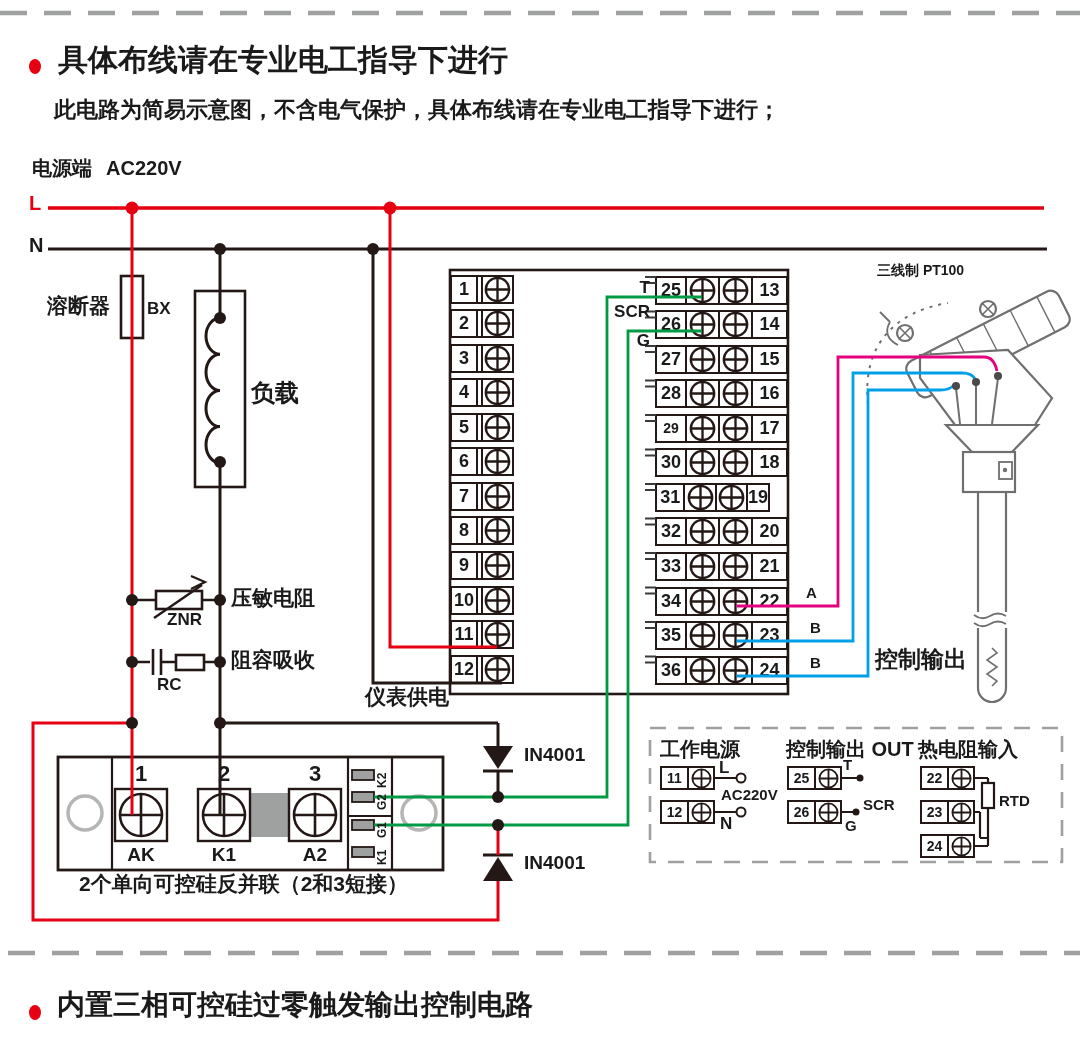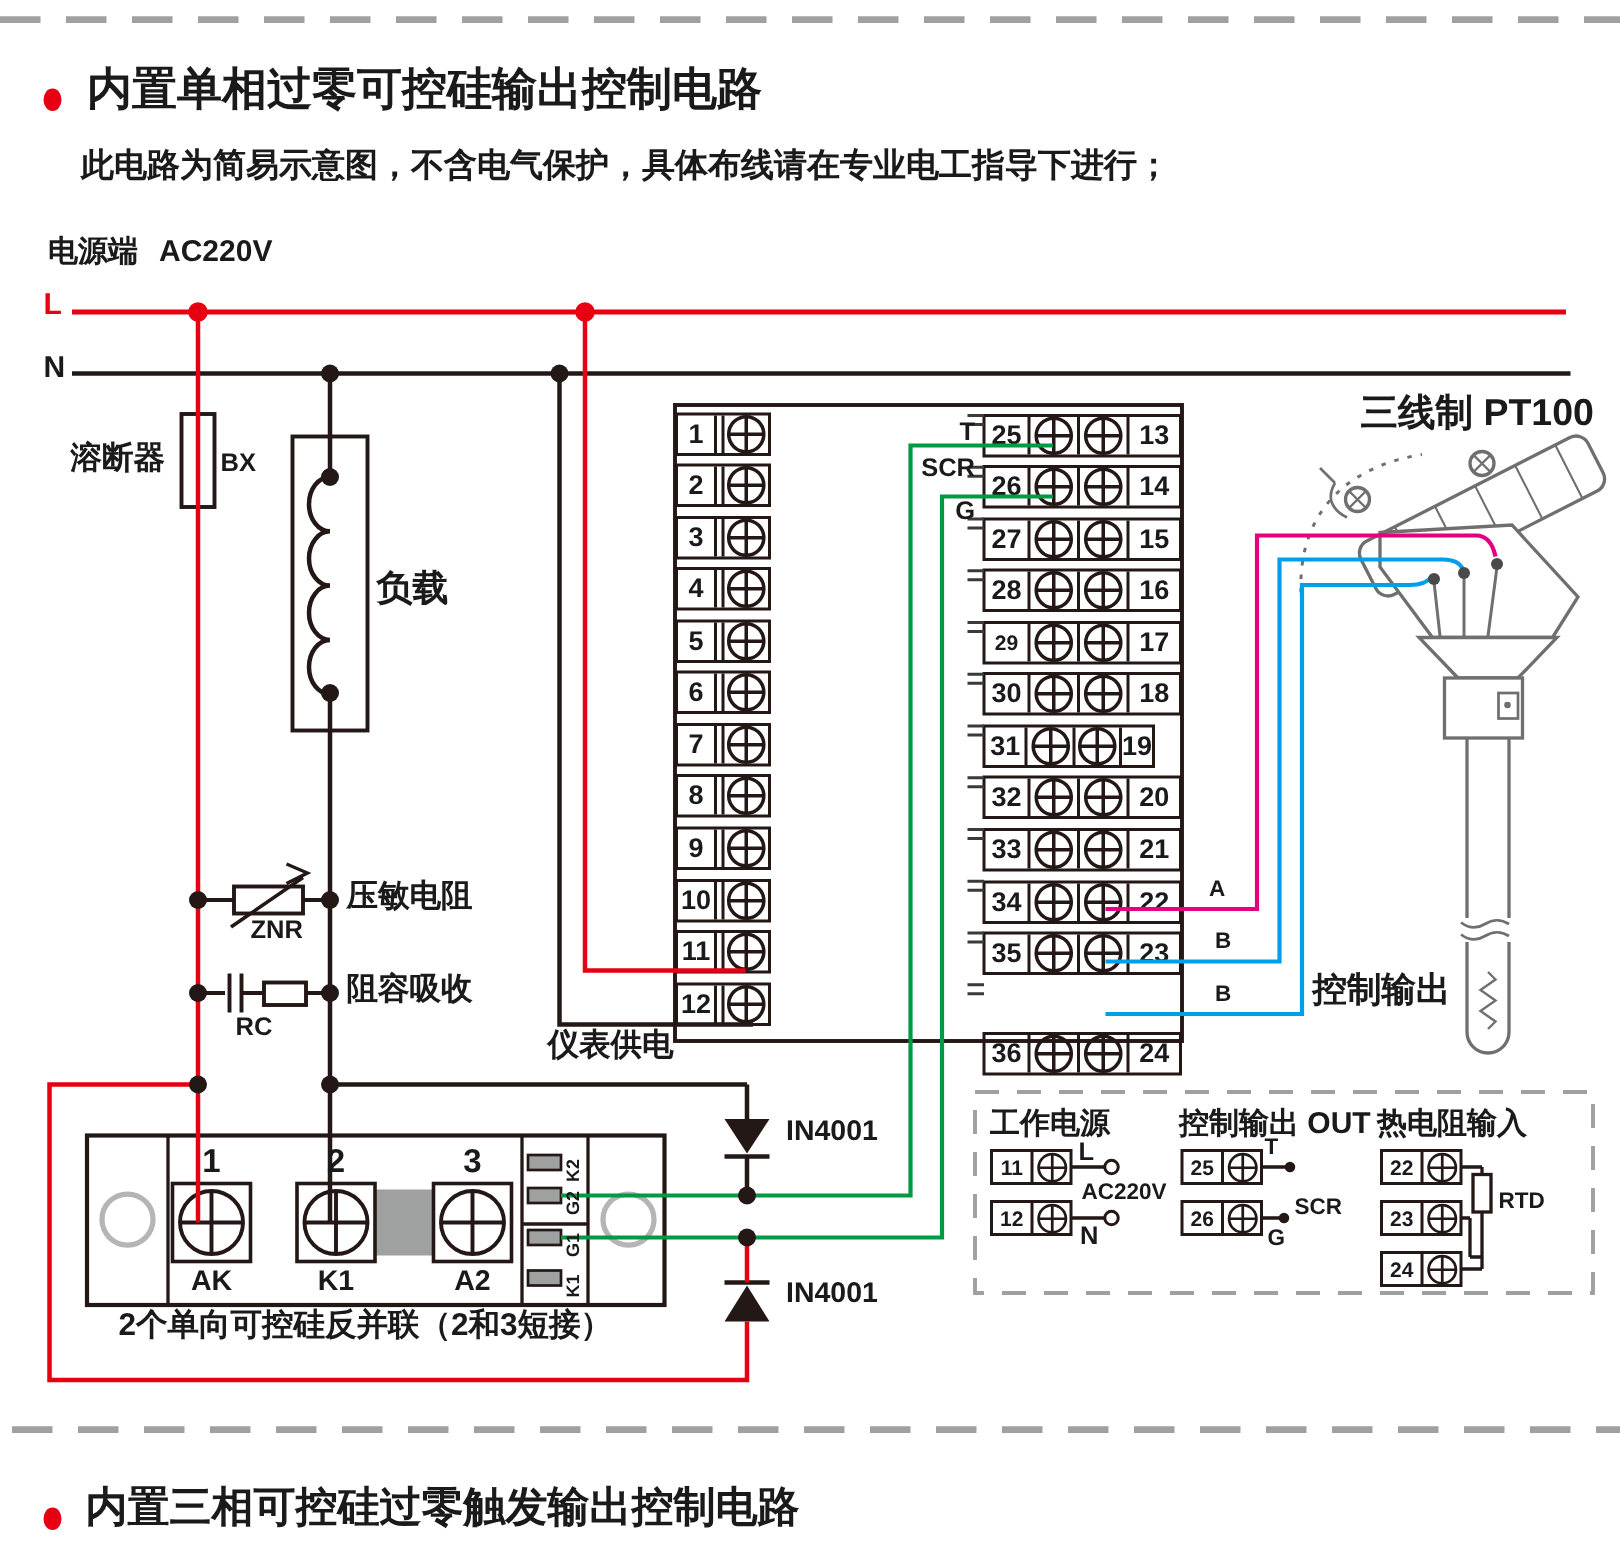--- a/index.html
+++ b/index.html
@@ -315,21 +315,21 @@
           </svg>
         </div>
     <div class="tscrew bR" style="width:33px">
           <svg width="27" height="27" viewBox="-15 -15 30 30">
   <circle r="13" fill="#fff" stroke="#231815" stroke-width="2.6"></circle>
   <path d="M-13 0H13M0 -13V13" stroke="#231815" stroke-width="2.6" fill="none"></path>
           </svg>
         </div>
     <div class="tnum" style="flex:1;border-right:none;font-size:18px">23</div>
       </div>
-      <div class="trow" style="left: 655px; top: 655.5px; width: 133px; height: 29px; margin-top: 32px;">
+      <div class="trow" style="left: 655px; top: 655.5px; width: 133px; height: 29px;">
         <div class="tnum" style="width:30px;font-size:18px">36</div>
     <div class="tscrew bR" style="width:33px">
           <svg width="27" height="27" viewBox="-15 -15 30 30">
   <circle r="13" fill="#fff" stroke="#231815" stroke-width="2.6"></circle>
   <path d="M-13 0H13M0 -13V13" stroke="#231815" stroke-width="2.6" fill="none"></path>
           </svg>
         </div>
     <div class="tscrew bR" style="width:33px">
           <svg width="27" height="27" viewBox="-15 -15 30 30">
   <circle r="13" fill="#fff" stroke="#231815" stroke-width="2.6"></circle>
@@ -539,42 +539,42 @@
       <path d="M841 778 H860 M841 812 H856"></path>
       <circle cx="860" cy="778" r="3.5" fill="#231815" stroke="none"></circle>
       <circle cx="856" cy="812" r="3.5" fill="#231815" stroke="none"></circle>
       <path d="M974 778 H988 M988 778 V783 M988 808 V838 M974 812 H980 M980 812 V838 M980 838 H988 M974 846 H988 M988 846 V838"></path>
       <rect x="982" y="783" width="12" height="25" fill="#fff"></rect>
     </g>
   </svg>
 
   <div class="layer-txt">
     <div class="bullet" style="left:29px;top:59px"></div>
-    <div class="lbl" style="left:58px;top:45px;font-size:30px">内置单相过零可控硅输出控制电路</div>
+    <div class="lbl" style="left:58px;top:45px;font-size:30px">具体布线请在专业电工指导下进行</div>
     <div class="lbl" style="left:54px;top:99px;font-size:22px">此电路为简易示意图，不含电气保护，具体布线请在专业电工指导下进行；</div>
 
     <div class="lbl" style="left:32px;top:158px;font-size:20px">电源端</div>
     <div class="lbl" style="left:106px;top:158px;font-size:20px">AC220V</div>
     <div class="lbl red" style="left:29px;top:193px;font-size:20px">L</div>
     <div class="lbl" style="left:29px;top:235px;font-size:20px">N</div>
 
     <div class="lbl" style="left:47px;top:295px;font-size:21px">溶断器</div>
     <div class="lbl" style="left:147px;top:300px;font-size:17px">BX</div>
     <div class="lbl" style="left:251px;top:381px;font-size:24px">负载</div>
     <div class="lbl" style="left:231px;top:587px;font-size:21px">压敏电阻</div>
     <div class="lbl" style="left:167px;top:611px;font-size:17px">ZNR</div>
     <div class="lbl" style="left:231px;top:649px;font-size:21px">阻容吸收</div>
     <div class="lbl" style="left:157px;top:676px;font-size:17px">RC</div>
     <div class="lbl" style="left:365px;top:686px;font-size:21px">仪表供电</div>
 
     <div class="lbl" style="left:618px;top:279px;font-size:17px;width:32px;text-align:right">T</div>
     <div class="lbl" style="left:608px;top:303px;font-size:17px;width:42px;text-align:right">SCR</div>
     <div class="lbl" style="left:618px;top:332px;font-size:17px;width:32px;text-align:right">G</div>
 
-    <div class="lbl" style="left:907px;top:263px;font-size:25px">三线制 PT100</div>
+    <div class="lbl" style="left:877px;top:263px;font-size:14px">三线制 PT100</div>
     <div class="lbl" style="left:806px;top:585px;font-size:15px">A</div>
     <div class="lbl" style="left:810px;top:620px;font-size:15px">B</div>
     <div class="lbl" style="left:810px;top:655px;font-size:15px">B</div>
     <div class="lbl" style="left:875px;top:648px;font-size:23px">控制输出</div>
 
     <div class="lbl" style="left:524px;top:745px;font-size:19px">IN4001</div>
     <div class="lbl" style="left:524px;top:853px;font-size:19px">IN4001</div>
 
     <div class="lbl" style="left:129px;top:763px;font-size:22px;width:24px;text-align:center">1</div>
     <div class="lbl" style="left:212px;top:763px;font-size:22px;width:24px;text-align:center">2</div>

